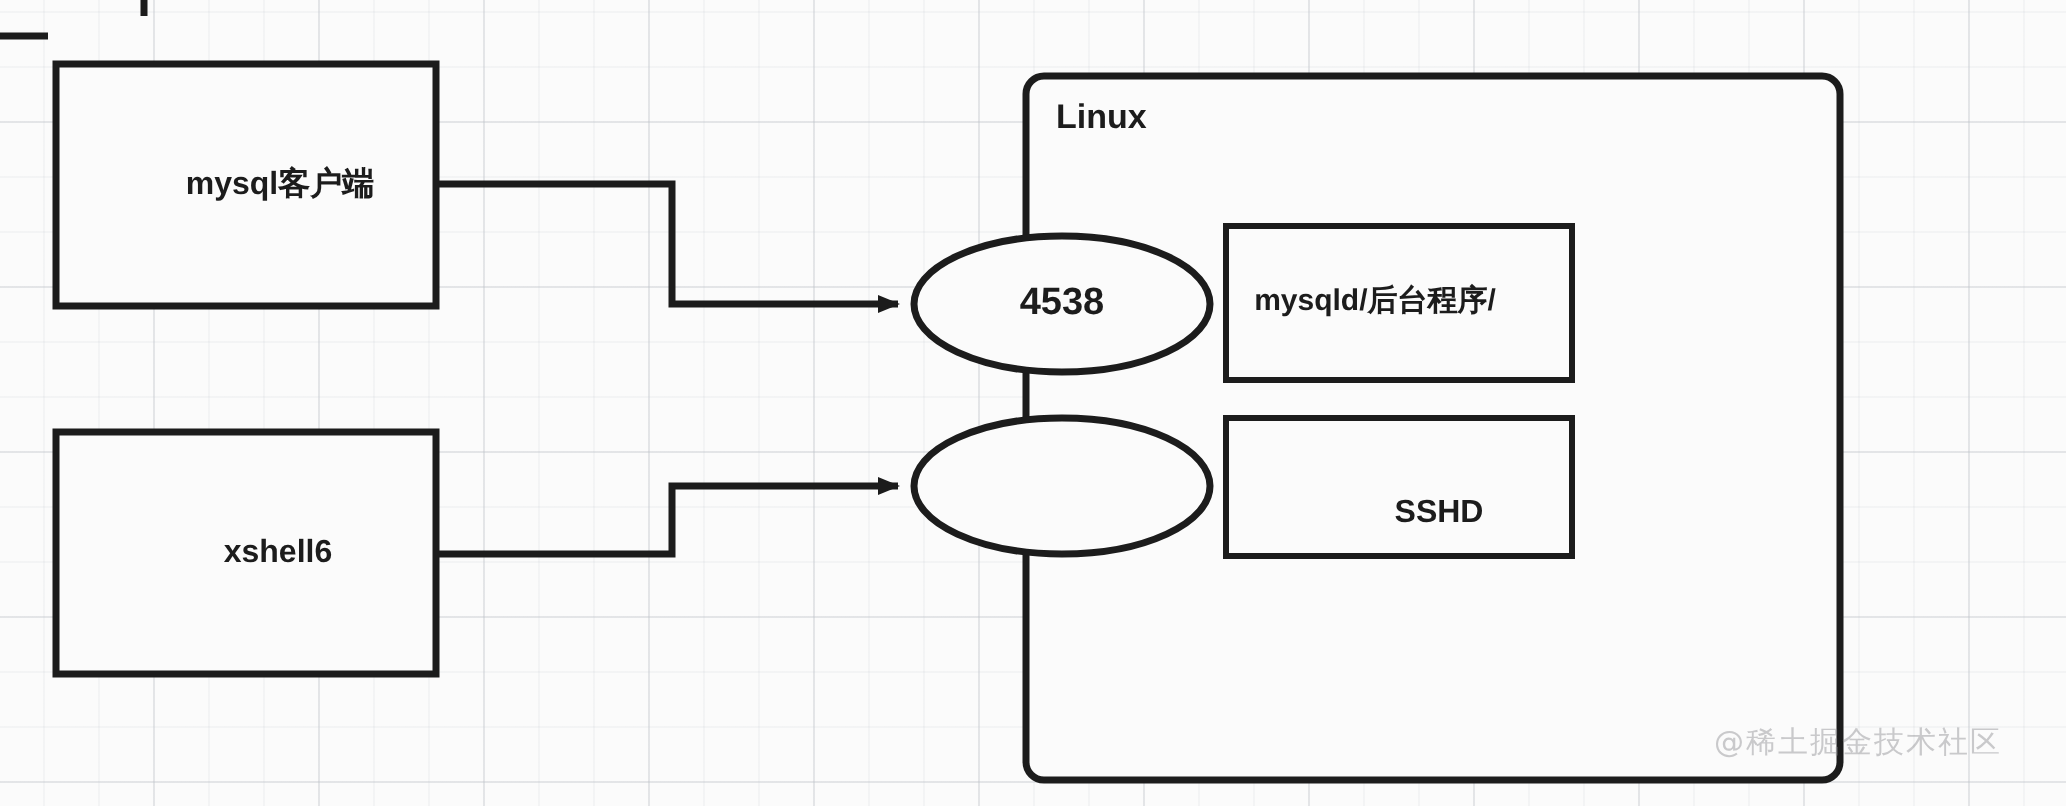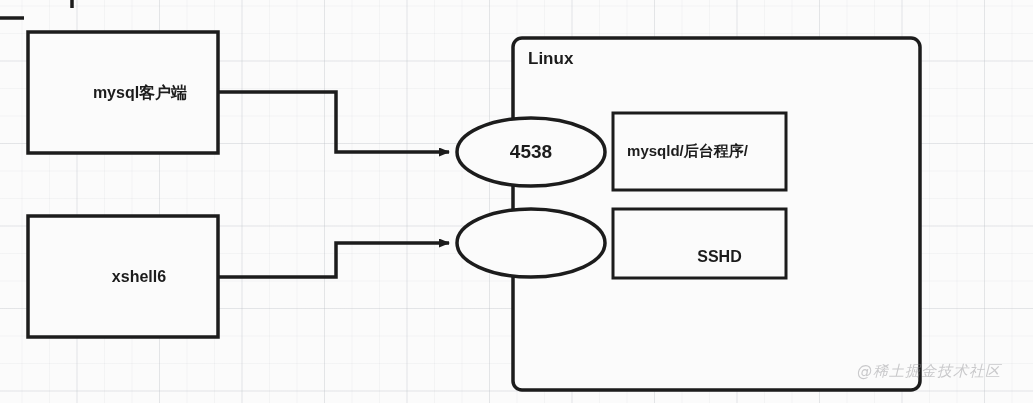--- a/index.html
+++ b/index.html
@@ -99,16 +99,16 @@
 
   <div class="node-label" style="left:457px; top:118px; width:148px; height:68px; font-size:19px;">4538</div>
 
 
   <div class="node-label" style="left:613px; top:113px; width:149px; height:77px; font-size:15px; ">
     <span>mysqld/后台程序/</span>
   </div>
 
   <div class="node-label" style="left:613px; top:222px; width:173px; height:69px; font-size:16px;padding-left:20px;">SSHD</div>
 
-  <div class="watermark" style="left:857px; top:362px;font-style:italic;">@稀土掘金技术社区</div>
+  <div class="watermark" style="left:857px; top:362px;">@稀土掘金技术社区</div>
 
 
 </div>
 
 </body></html>

